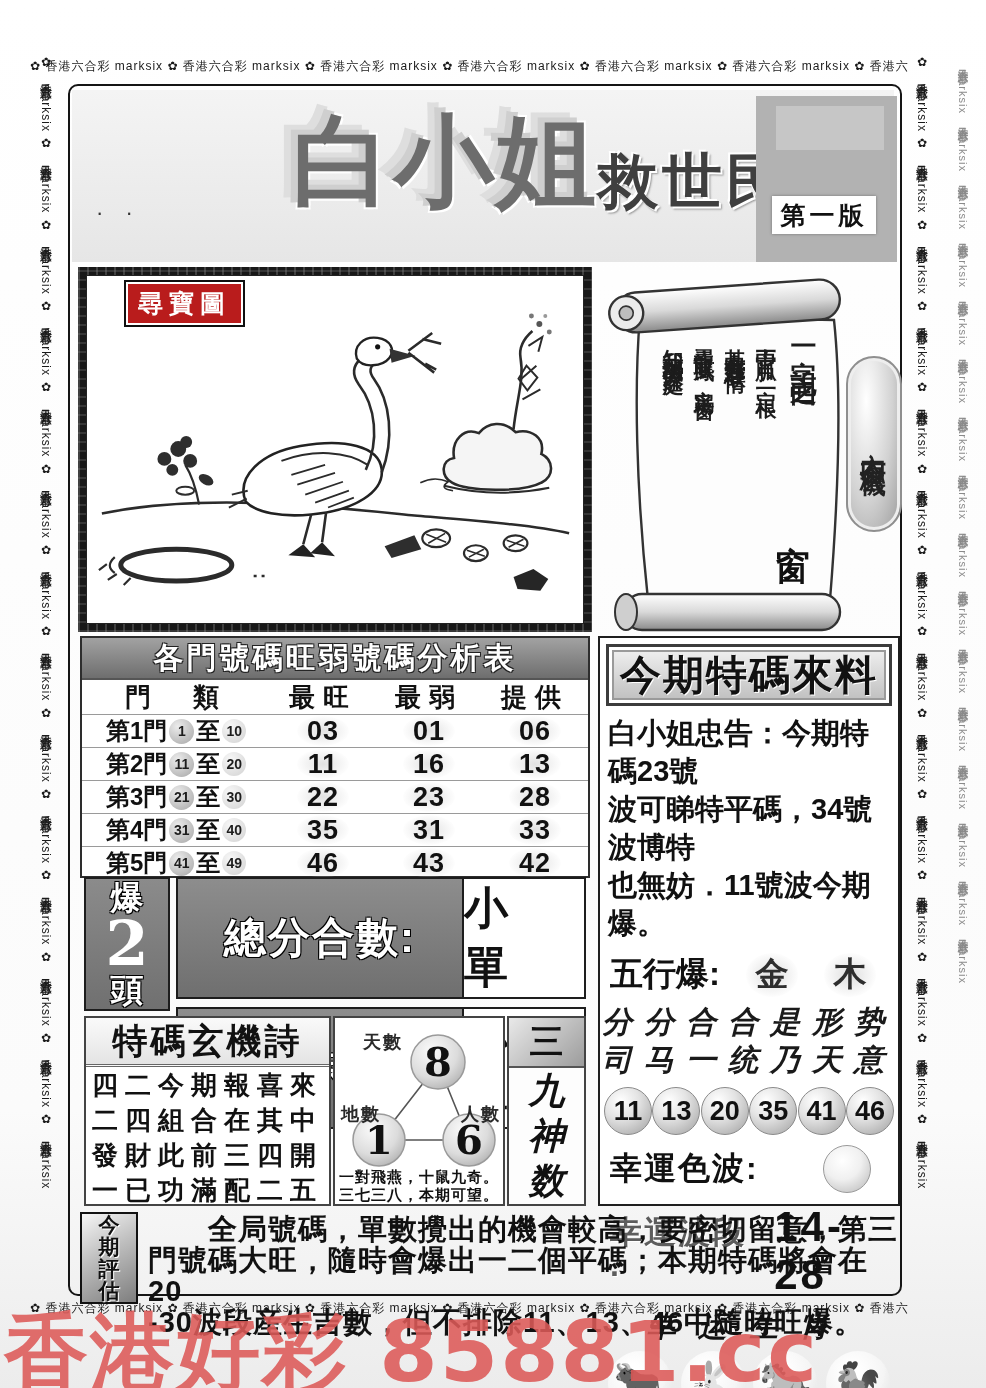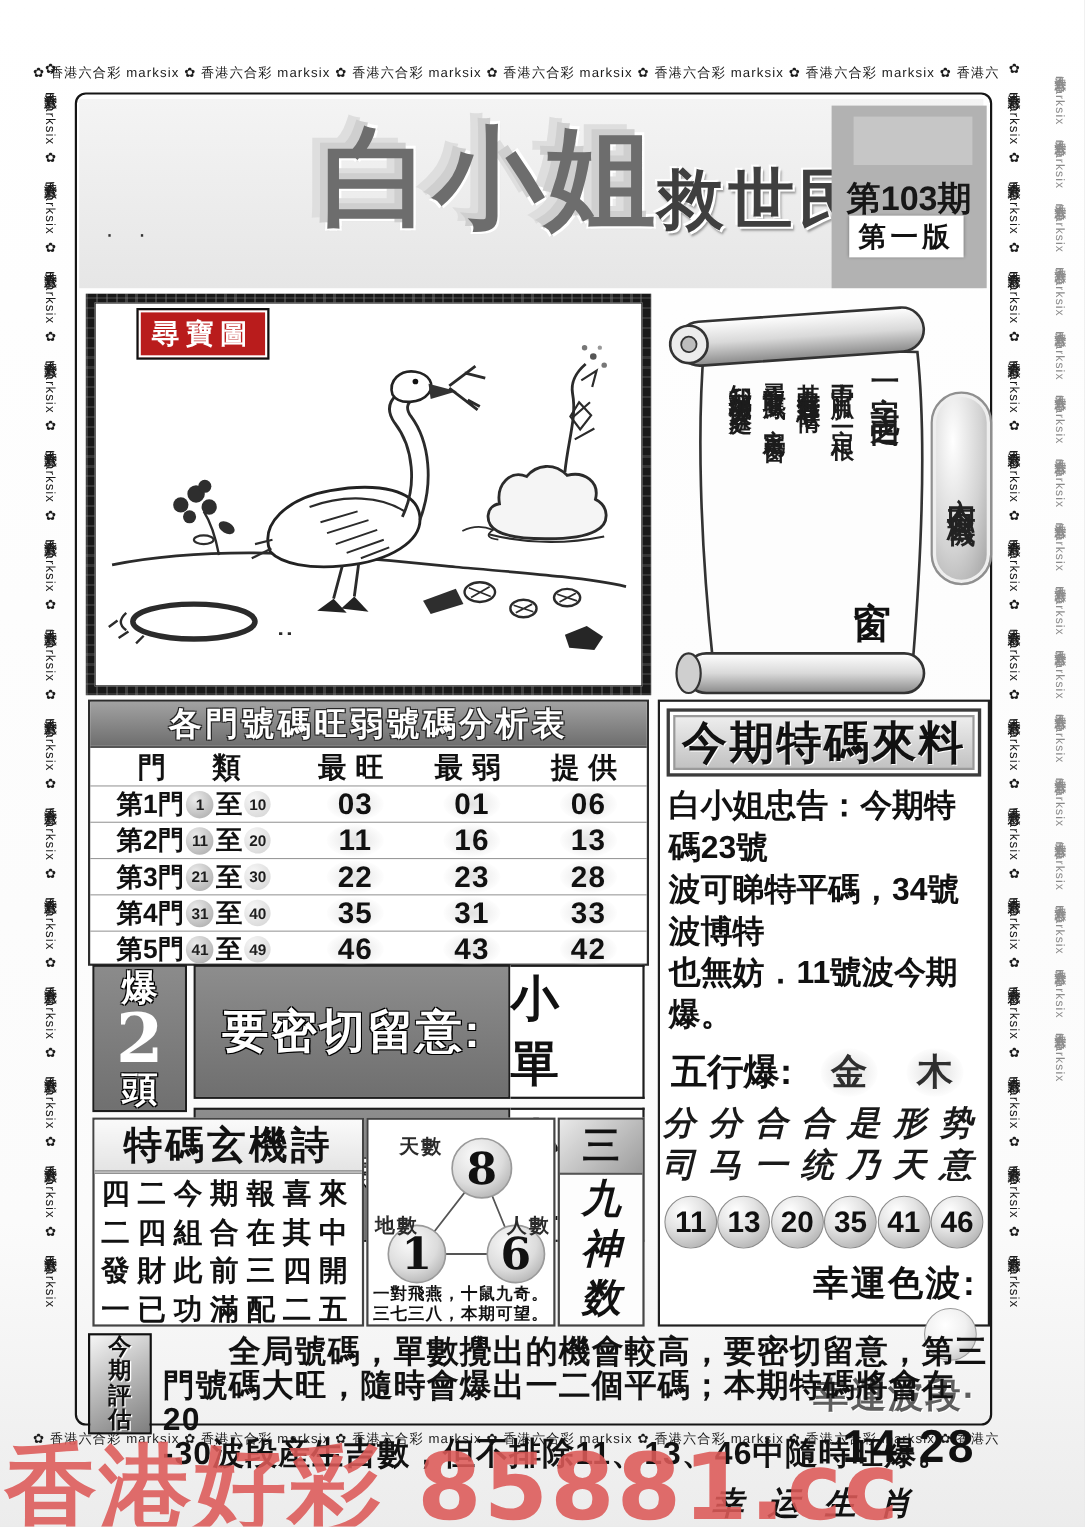--- a/index.html
+++ b/index.html
@@ -109,21 +109,21 @@
       font-size:41px;font-weight:bold;letter-spacing:2px;text-shadow:1px 1px 0 #fff;}
   .sp-advice{padding:2px 8px 0 8px;font-size:29px;font-weight:bold;line-height:38px;letter-spacing:0px;}
   .sp-wuxing{display:flex;align-items:center;padding:10px 6px 0 10px;font-size:33px;font-weight:bold;gap:26px;}
   .sp-wuxing .halo{display:inline-flex;width:52px;height:44px;border-radius:50%;align-items:center;justify-content:center;
       background:radial-gradient(ellipse at center,#dedede 0%,rgba(222,222,222,0) 75%);color:#2e2e2e;}
   .sp-cursive{font-family:"DejaVu Serif",serif;font-style:italic;font-weight:bold;font-size:30px;text-align:center;
       letter-spacing:12px;line-height:42px;margin-top:4px;color:#1a1a1a;}
   .sp-balls{display:flex;justify-content:space-between;padding:6px 4px 0 4px;}
   .ball{width:46px;height:46px;border-radius:50%;background:radial-gradient(circle at 35% 28%,#ffffff 0%,#e3e3e3 40%,#9f9f9f 100%);
       border:1px solid #8a8a8a;display:flex;align-items:center;justify-content:center;font-size:27px;font-weight:bold;color:#111;}
-  .sp-row{display:flex;align-items:flex-end;padding:10px 10px 0 10px;flex-direction:column;}
+  .sp-row{display:flex;align-items:center;padding:10px 10px 0 10px;}
   .sp-row .lab{font-size:32px;font-weight:bold;letter-spacing:2px;}
   .colorball{width:46px;height:46px;border-radius:50%;margin-left:64px;
       background:radial-gradient(circle at 40% 32%,#ffffff 0%,#f0f0f0 45%,#b5b5b5 100%);border:1px solid #9a9a9a;}
   .sp-row .lab.outline{color:#5d5d5d;text-shadow:1px 1px 0 #fff;}
   .range-val{font-size:42px;font-weight:bold;letter-spacing:3px;margin-left:26px;}
   .sp-zodiac-title{font-family:"DejaVu Serif",serif;font-style:italic;font-weight:bold;font-size:29px;text-align:center;
       letter-spacing:22px;margin-top:8px;}
   .sp-animals{display:flex;justify-content:space-between;padding:4px 8px 0 8px;}
   .animal{width:64px;height:64px;border-radius:50%;background:radial-gradient(circle at 40% 32%,#fcfcfc 0%,#efefef 55%,#d8d8d8 100%);
       display:flex;align-items:center;justify-content:center;font-size:42px;filter:grayscale(1) contrast(1.05);}
@@ -153,21 +153,20 @@
   <div class="abs strip strip-v edge-right">香港六合彩 marksix 香港六合彩 marksix 香港六合彩 marksix 香港六合彩 marksix 香港六合彩 marksix 香港六合彩 marksix 香港六合彩 marksix 香港六合彩 marksix 香港六合彩 marksix 香港六合彩 marksix 香港六合彩 marksix 香港六合彩 marksix 香港六合彩 marksix 香港六合彩 marksix 香港六合彩 marksix 香港六合彩 marksix </div>
 
   <div class="abs inner-frame"></div>
 
   <div class="abs header-bg"></div>
   <div class="abs logo-dots">· ·</div>
   <div class="abs title-main">白小姐</div>
   <div class="abs title-sub">救世民</div>
   <div class="abs issue-panel">
     <div class="issue-patch"></div>
-    <div class="issue">第103期</div>
     <div class="edition-box">第一版</div>
   </div>
 
   <div class="abs treasure">
     <div class="micro"></div>
     <div class="inner">
       <div class="treasure-label">尋寶圖</div>
       <svg width="496" height="347" viewBox="0 0 500 345">
 
         <path class="ln" d="M15,237 C120,216 240,230 330,239 C400,245 452,249 486,257" stroke-width="2.5"></path>
@@ -351,21 +350,21 @@
   </div>
 
   <div class="abs burst">
     <div class="burst-side">
       <span class="c">爆</span>
       <span class="n">2</span>
       <span class="c">頭</span>
     </div>
     <div class="burst-rows">
       <div class="burst-row">
-        <div class="burst-label">要密切留意:</div>
+        <div class="burst-label">總分合數:</div>
         <div class="burst-value">小　單</div>
       </div>
       <div class="burst-row">
         <div class="burst-label">今期特碼:</div>
         <div class="burst-value">小　單</div>
       </div>
     </div>
   </div>
 
   <div class="abs poem">

